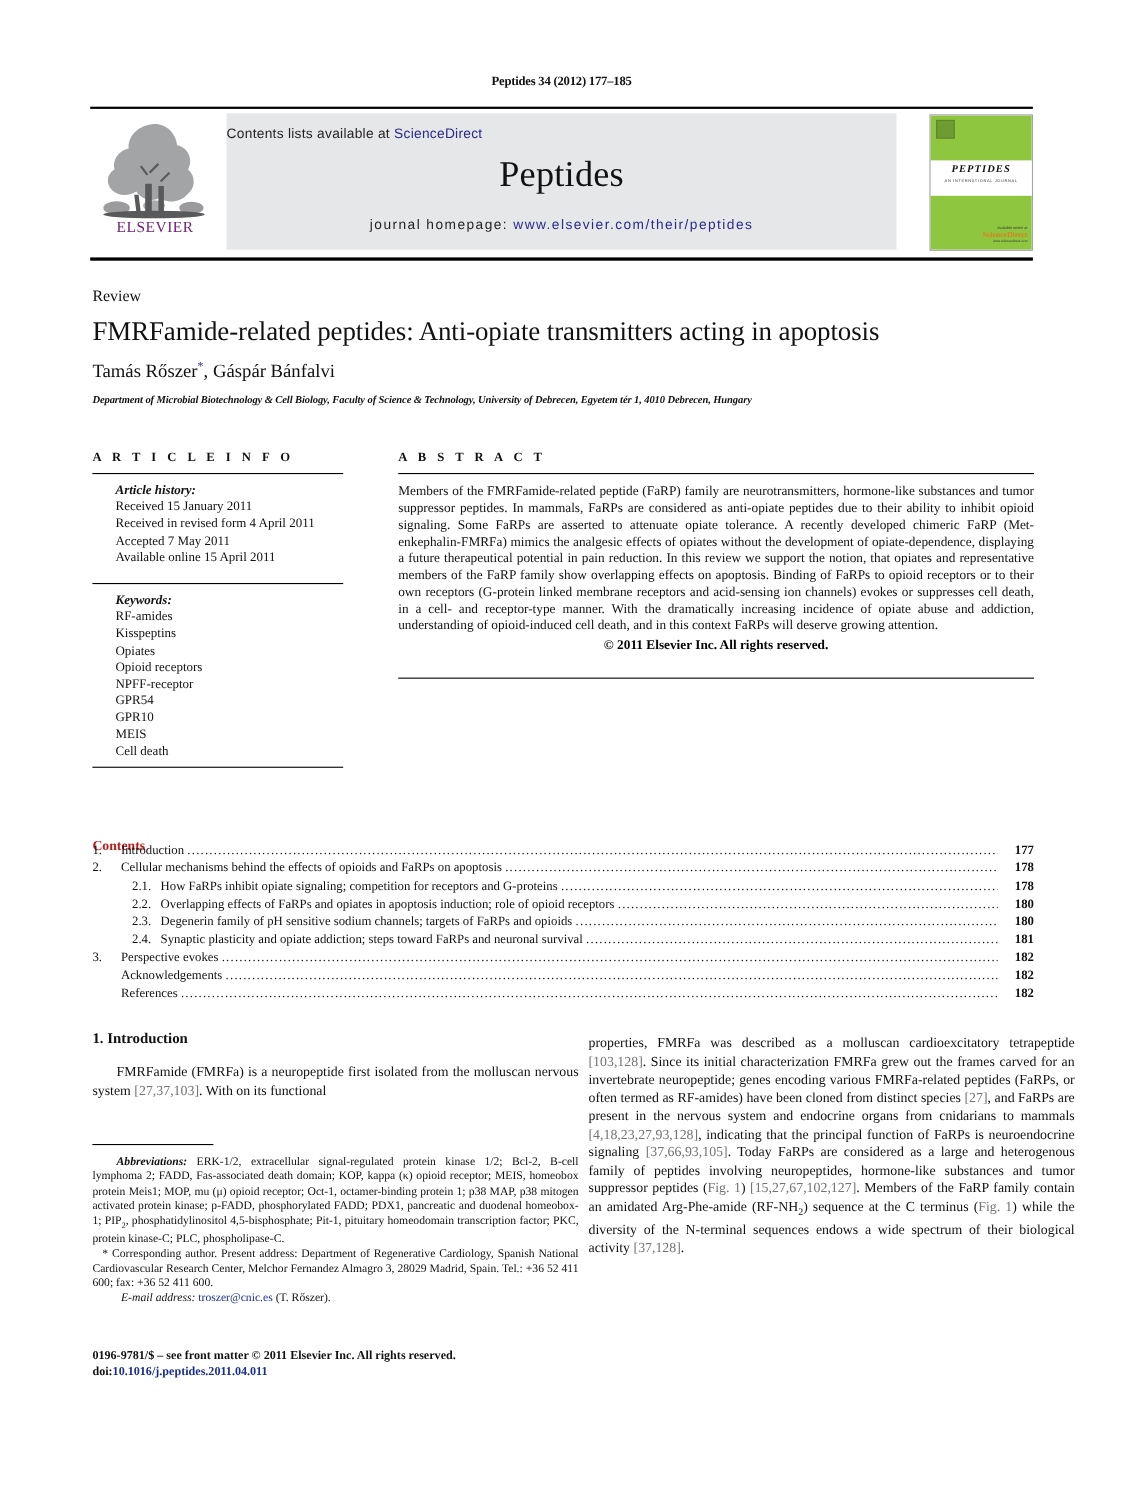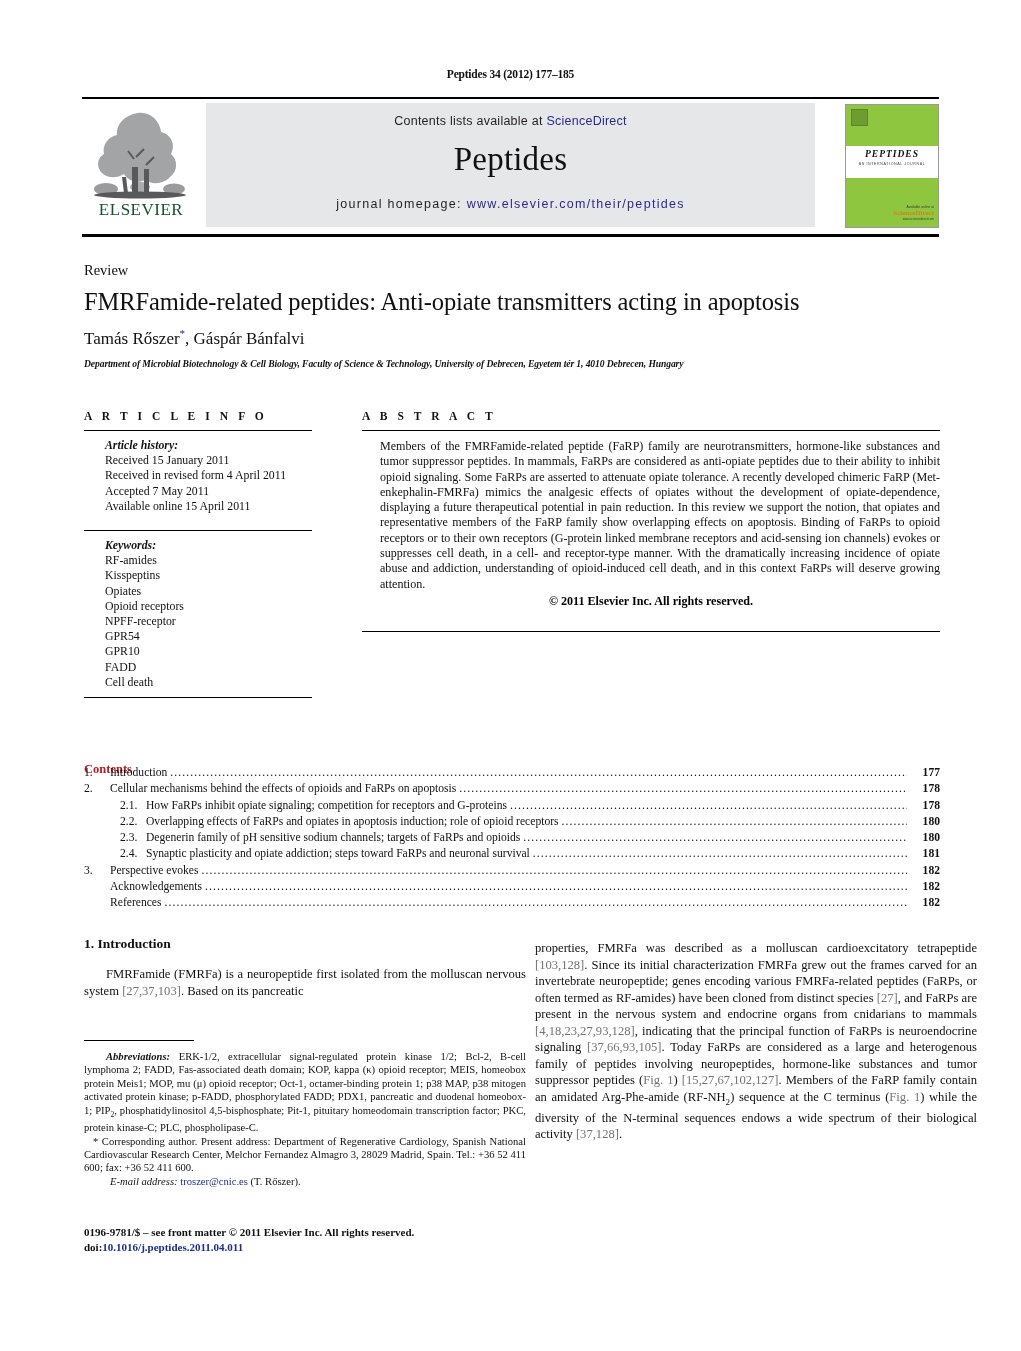--- a/index.html
+++ b/index.html
@@ -30,31 +30,31 @@
   }
   .mast-inner { position:relative; width:857px; height:131px; }
 
   .els-logo {
     position:absolute; left:0; top:6px; width:118px; height:120px;
   }
   .els-tree { position:absolute; left:6px; top:2px; width:104px; height:92px; }
   .els-word {
     position:absolute; left:0; top:96px; width:118px;
     text-align:center;
-    color:#14532d;
+    color:#701a75;
     font-family:"Liberation Serif", serif;
-    font-size:17px; letter-spacing:0.5px; line-height:1;
+    font-size:14px; letter-spacing:0.5px; line-height:1;
   }
 
   .mast-center {
     position:absolute; left:124px; top:4px; width:609px; height:124px;
     background:#e6e7e9;
   }
   .mc-line1 {
-    position:absolute; top:11px; left:0; width:609px; text-align:center;
+    position:absolute; top:11px; left:0; width:609px; 
     font-family:"Liberation Sans", sans-serif; font-size:12.5px; color:#231f20;
     letter-spacing:0.25px;
   }
   .mc-line1 .sd { color:#2a2a8c; }
   .mc-title {
     position:absolute; top:38px; left:0; width:609px; text-align:center;
     font-family:"Liberation Serif", serif; font-size:33px; color:#111;
     letter-spacing:0.2px;
   }
   .mc-line3 {
@@ -122,21 +122,21 @@
   .histblock { padding-top:7px; font-size:11.8px; line-height:15.2px; }
   .hist-title { font-style:italic; font-weight:bold; }
   .histblock div, .kwblock div { color:#111;margin-left:21px; }
 
   .kwblock { padding-top:7px; font-size:11.8px; line-height:15.2px; padding-bottom:7px; }
   .kw-title { font-style:italic; font-weight:bold; }
 
   .abs-body {
     padding-top:8px;
     font-size:12.1px; line-height:15.3px;
-    text-align:justify; color:#111;margin-left:18px;
+    text-align:justify; color:#111;
   }
   .abs-copy { text-align:center; padding-top:2px; font-size:12.1px;font-weight:bold; }
 
   
   .contents-h {
     position:absolute; left:84px; top:762px;
     font-family:"Liberation Serif", serif; font-weight:bold; font-size:12.5px; color:#b91c1c;
   }
   .toc { position:absolute; left:84px; top:765px; width:856px; font-size:11.6px; color:#111; }
   .toc-row { display:flex; align-items:baseline; line-height:16.3px; white-space:nowrap; }
@@ -257,21 +257,21 @@
       <div class="hr-mid"></div>
       <div class="kwblock">
         <div class="kw-title">Keywords:</div>
         <div>RF-amides</div>
         <div>Kisspeptins</div>
         <div>Opiates</div>
         <div>Opioid receptors</div>
         <div>NPFF-receptor</div>
         <div>GPR54</div>
         <div>GPR10</div>
-        <div>FADD</div>
+        <div>MEIS</div>
         <div>Cell death</div>
       </div>
       <div class="hr-thin"></div>
     </div>
 
     <div class="col-abs">
       <div class="hdr-label">A B S T R A C T</div>
       <div class="hr-thin"></div>
       <div class="abs-body">Members of the FMRFamide-related peptide (FaRP) family are neurotransmitters, hormone-like substances and tumor suppressor peptides. In mammals, FaRPs are considered as anti-opiate peptides due to their ability to inhibit opioid signaling. Some FaRPs are asserted to attenuate opiate tolerance. A recently developed chimeric FaRP (Met-enkephalin-FMRFa) mimics the analgesic effects of opiates without the development of opiate-dependence, displaying a future therapeutical potential in pain reduction. In this review we support the notion, that opiates and representative members of the FaRP family show overlapping effects on apoptosis. Binding of FaRPs to opioid receptors or to their own receptors (G-protein linked membrane receptors and acid-sensing ion channels) evokes or suppresses cell death, in a cell- and receptor-type manner. With the dramatically increasing incidence of opiate abuse and addiction, understanding of opioid-induced cell death, and in this context FaRPs will deserve growing attention.</div>
       <div class="abs-copy">© 2011 Elsevier Inc. All rights reserved.</div>
@@ -349,21 +349,21 @@
       <span class="toc-label">References</span>
       <span class="toc-dots">..................................................................................................................................................................................................</span>
       <span class="toc-page">182</span>
     </div>
 
   </div>
 
   <div class="sec-h">1.  Introduction</div>
 
   <div class="colL">
-    <div class="para indent"><span>FMRFamide (FMRFa) is a neuropeptide first isolated from the molluscan nervous system </span><span class="ref">[27,37,103]</span><span>. Based on its pancreatic</span></div>
+    <div class="para indent"><span>FMRFamide (FMRFa) is a neuropeptide first isolated from the molluscan nervous system </span><span class="ref">[27,37,103]</span><span>. With on its functional</span></div>
   </div>
 
   <div class="colR">
     <div class="para"><span>properties, FMRFa was described as a molluscan cardioexcitatory tetrapeptide </span><span class="ref">[103,128]</span><span>. Since its initial characterization FMRFa grew out the frames carved for an invertebrate neuropeptide; genes encoding various FMRFa-related peptides (FaRPs, or often termed as RF-amides) have been cloned from distinct species </span><span class="ref">[27]</span><span>, and FaRPs are present in the nervous system and endocrine organs from cnidarians to mammals </span><span class="ref">[4,18,23,27,93,128]</span><span>, indicating that the principal function of FaRPs is neuroendocrine signaling </span><span class="ref">[37,66,93,105]</span><span>. Today FaRPs are considered as a large and heterogenous family of peptides involving neuropeptides, hormone-like substances and tumor suppressor peptides (</span><span class="ref">Fig. 1</span><span>) </span><span class="ref">[15,27,67,102,127]</span><span>. Members of the FaRP family contain an amidated Arg-Phe-amide (RF-NH</span><sub>2</sub><span>) sequence at the C terminus (</span><span class="ref">Fig. 1</span><span>) while the diversity of the N-terminal sequences endows a wide spectrum of their biological activity </span><span class="ref">[37,128]</span><span>.</span></div>
   </div>
 
   <div class="fnrule"></div>
   <div class="footnotes">
     <p class="fn-corr" style="text-indent:22px"><span class="fn-lead">Abbreviations:</span><span> ERK-1/2, extracellular signal-regulated protein kinase 1/2; Bcl-2, B-cell lymphoma 2; FADD, Fas-associated death domain; KOP, kappa (κ) opioid receptor; MEIS, homeobox protein Meis1; MOP, mu (μ) opioid receptor; Oct-1, octamer-binding protein 1; p38 MAP, p38 mitogen activated protein kinase; p-FADD, phosphorylated FADD; PDX1, pancreatic and duodenal homeobox-1; PIP</span><sub>2</sub><span>, phosphatidylinositol 4,5-bisphosphate; Pit-1, pituitary homeodomain transcription factor; PKC, protein kinase-C; PLC, phospholipase-C.</span></p>
     <p class="fn-corr">* Corresponding author. Present address: Department of Regenerative Cardiology, Spanish National Cardiovascular Research Center, Melchor Fernandez Almagro 3, 28029 Madrid, Spain. Tel.: +36 52 411 600; fax: +36 52 411 600.</p>

